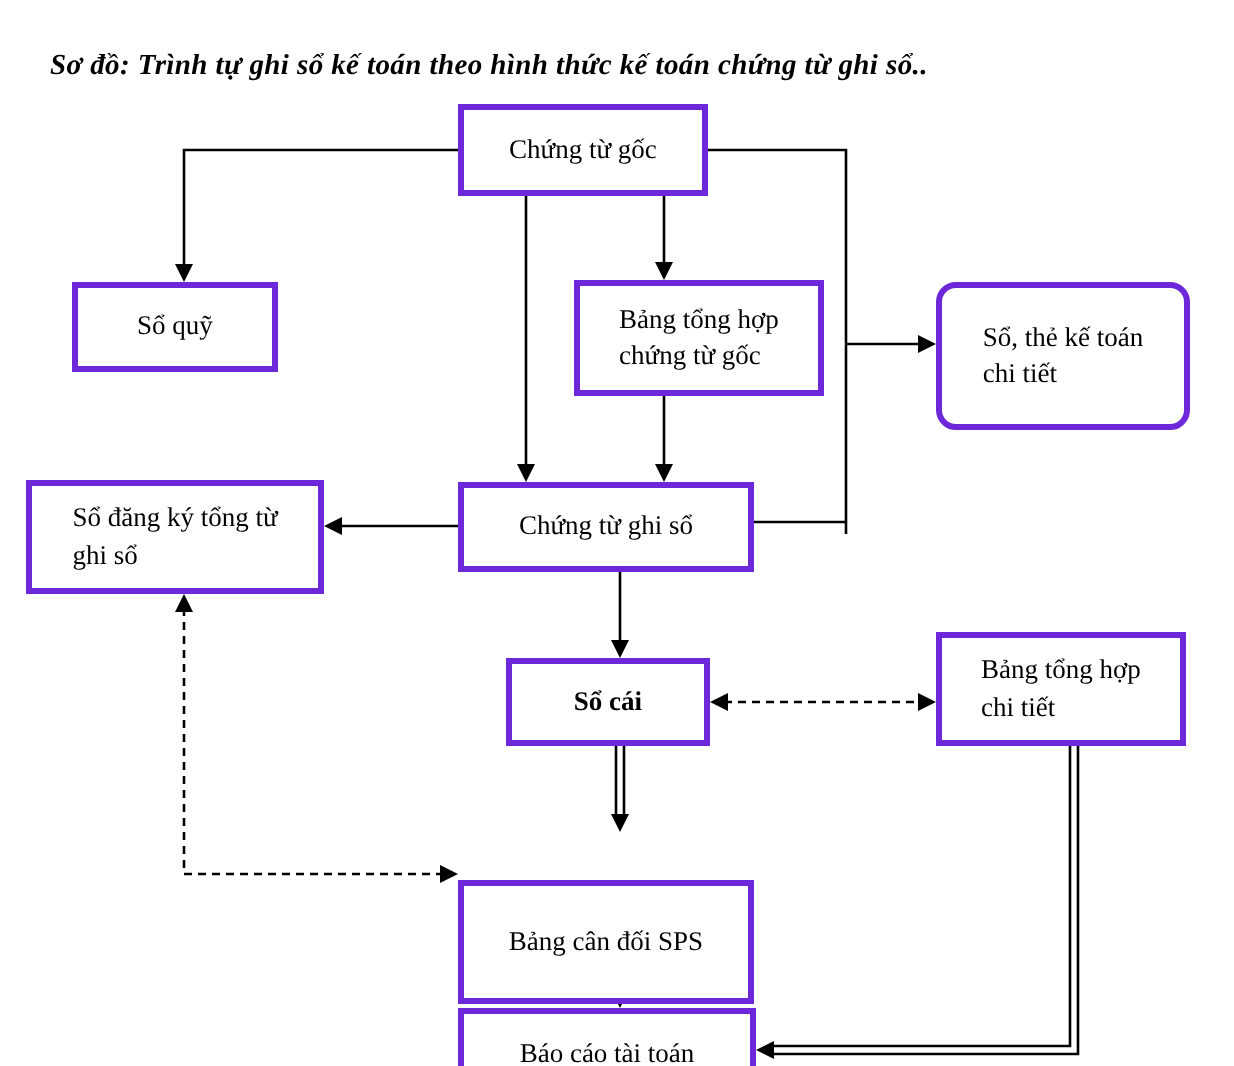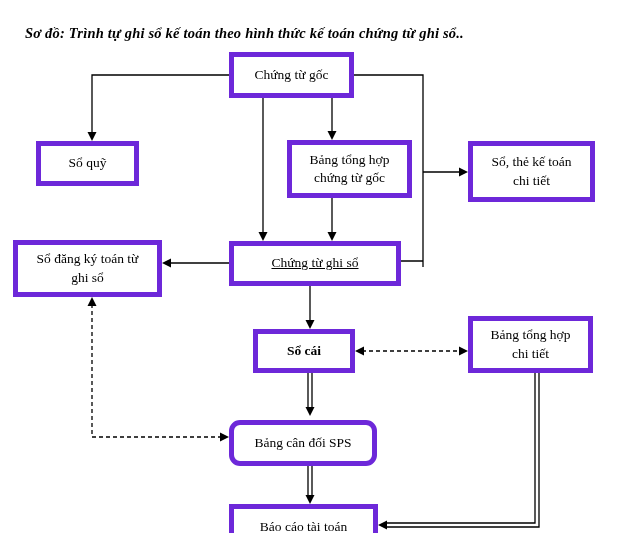--- a/index.html
+++ b/index.html
@@ -30,26 +30,26 @@
   #edges {
     position: absolute;
     left: 0;
     top: 0;
     width: 617px;
     height: 533px;
   }
   .node {
     position: absolute;
     box-sizing: border-box;
-    border: 5px solid #6d28d9;
+    border: 3px solid #6d28d9;
     background: #ffffff;
     display: flex;
     align-items: center;
     justify-content: center;
-    text-align: center;
+    text-align: left;
   }
   .node-label {
     white-space: pre-line;
     font-size: 13.5px;
     line-height: 1.35;
     padding: 0 4px;
   }
 </style>
 </head>
 <body>
@@ -95,38 +95,38 @@
       <div class="node" style="left: 229px; top: 32px; width: 125px; height: 46px;">
         <span class="node-label">Chứng từ gốc</span>
       </div>
       <div class="node" style="left: 36px; top: 121px; width: 103px; height: 45px;">
         <span class="node-label">Sổ quỹ</span>
       </div>
       <div class="node" style="left: 287px; top: 120px; width: 125px; height: 58px;">
         <span class="node-label">Bảng tổng hợp
 chứng từ gốc</span>
       </div>
-      <div class="node" style="left: 468px; top: 121px; width: 127px; height: 61px;">
+      <div class="node" style="left: 468px; top: 121px; width: 127px; height: 74px; border-radius: 10px;">
         <span class="node-label">Sổ, thẻ kế toán
 chi tiết</span>
       </div>
       <div class="node" style="left: 13px; top: 220px; width: 149px; height: 57px;">
-        <span class="node-label">Sổ đăng ký toán từ
+        <span class="node-label">Sổ đăng ký tổng từ
 ghi sổ</span>
       </div>
-      <div class="node" style="left: 229px; top: 221px; width: 172px; height: 45px; text-decoration: underline;">
+      <div class="node" style="left: 229px; top: 221px; width: 148px; height: 45px;">
         <span class="node-label">Chứng từ ghi sổ</span>
       </div>
       <div class="node" style="left: 253px; top: 309px; width: 102px; height: 44px; font-weight: bold;">
         <span class="node-label">Sổ cái</span>
       </div>
       <div class="node" style="left: 468px; top: 296px; width: 125px; height: 57px;">
         <span class="node-label">Bảng tổng hợp
 chi tiết</span>
       </div>
-      <div class="node" style="left: 229px; top: 400px; width: 148px; height: 46px; border-radius: 11px;">
+      <div class="node" style="left: 229px; top: 420px; width: 148px; height: 62px;">
         <span class="node-label">Bảng cân đối SPS</span>
       </div>
       <div class="node" style="left: 229px; top: 484px; width: 149px; height: 46px;">
         <span class="node-label">Báo cáo tài toán</span>
       </div>
     </div>
 </div>
 
 </body></html>

